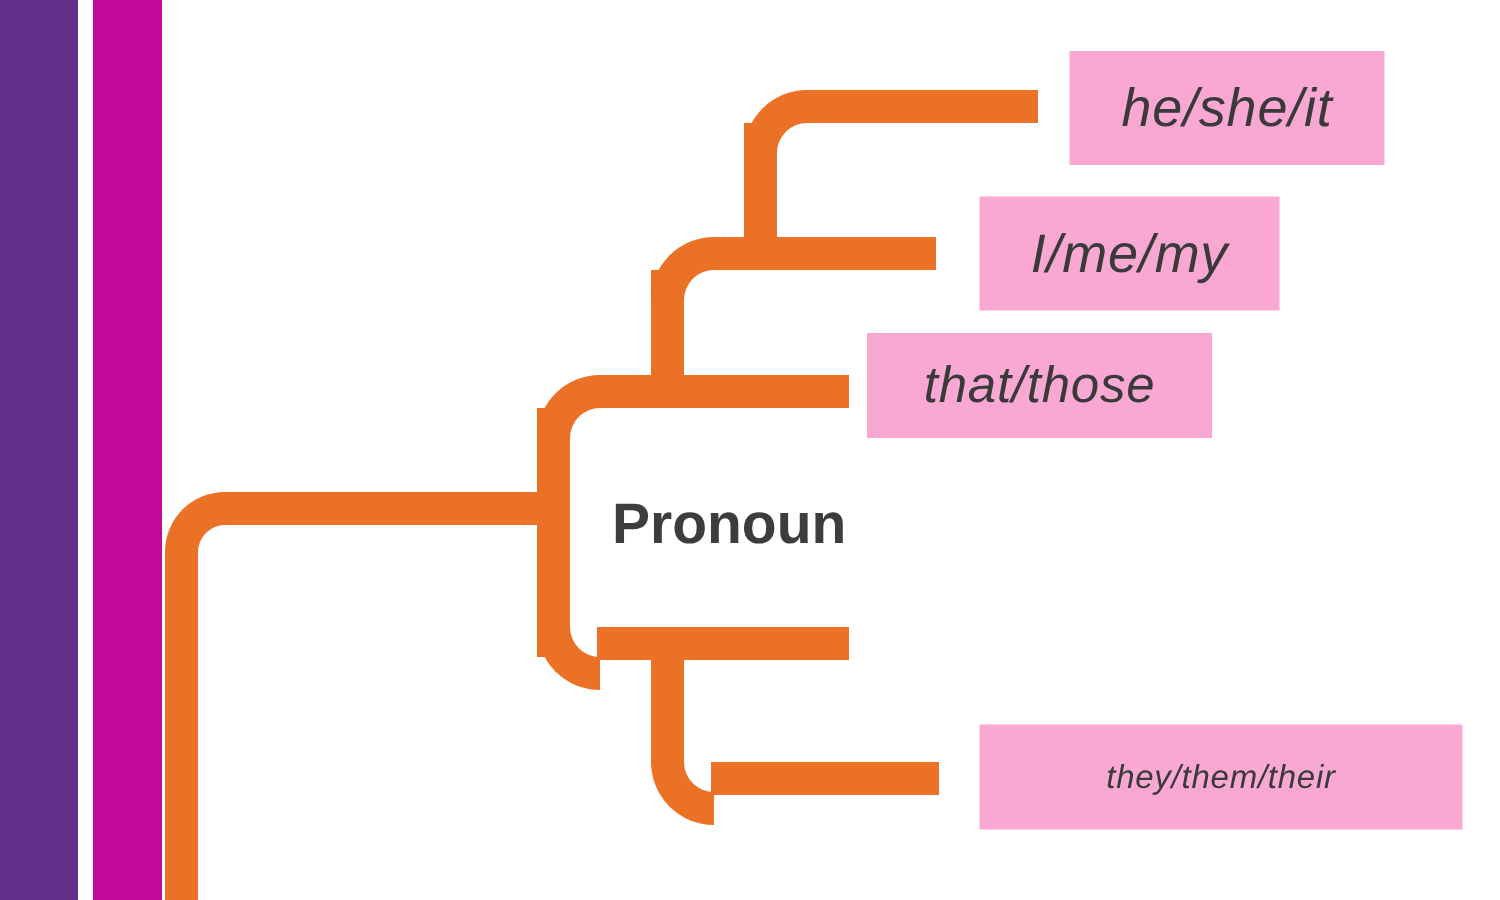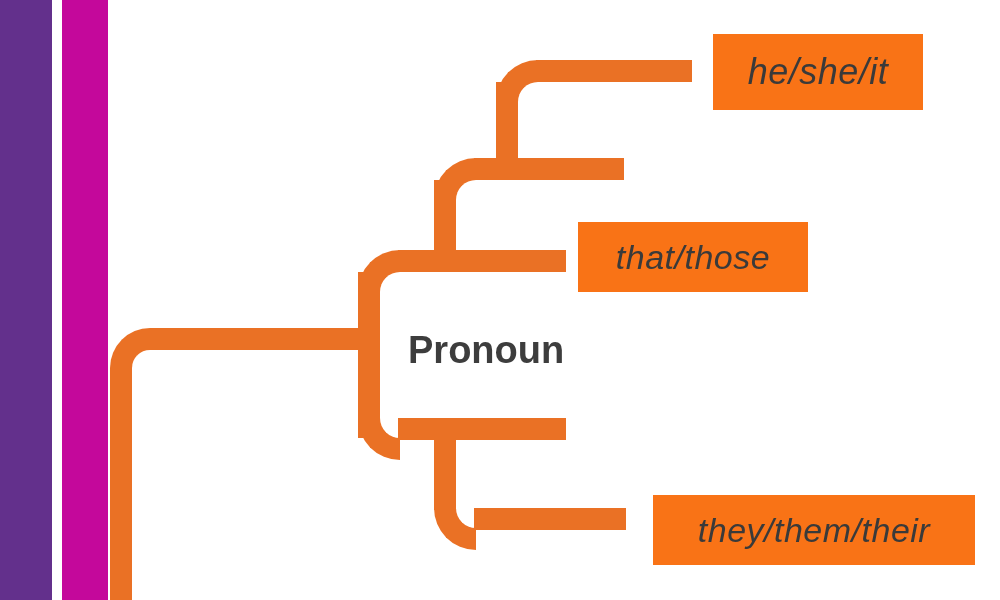--- a/index.html
+++ b/index.html
@@ -37,21 +37,21 @@
   }
   
   .corner {
     position: absolute;
     border-color: #ea7125;
     border-style: solid;
   }
   
   .leaf-label {
     position: absolute;
-    background: #f97316;
+    background: #f9a8d4;
     color: #3a3a3a;
     font-style: italic;
     font-family: "Liberation Sans", sans-serif;
     display: flex;
     align-items: center;
     justify-content: center;
     white-space: nowrap;
     letter-spacing: 0.5px;
   }
   #root-label {
@@ -105,19 +105,20 @@
 
   <div class="branch" style="left:434px; top:432px; width:22px; height:78px;"></div>
   <div class="corner" style="left:434px; top:508px; width:42px; height:42px;
               border-width:0 0 22px 22px; border-bottom-left-radius:42px; box-sizing:border-box;"></div>
   <div class="branch" style="left:474px; top:508px; width:152px; height:22px;"></div>
 
   <div id="root-label" style="left:408px; top:320px; width:280px; height:60px; font-size:38px;text-align:center;">Pronoun</div>
 
   <div class="leaf-label" style="left:713px; top:34px; width:210px; height:76px; font-size:36px;">he/she/it</div>
 
+  <div class="leaf-label" style="left:653px; top:131px; width:200px; height:76px; font-size:36px;">I/me/my</div>
 
   <div class="leaf-label" style="left:578px; top:222px; width:230px; height:70px; font-size:34px;">that/those</div>
 
 
-  <div class="leaf-label" style="left:653px; top:495px; width:322px; height:70px; font-size:34px;">they/them/their</div>
+  <div class="leaf-label" style="left:653px; top:483px; width:322px; height:70px; font-size:22px;">they/them/their</div>
 
 </div>
 
 </body></html>

